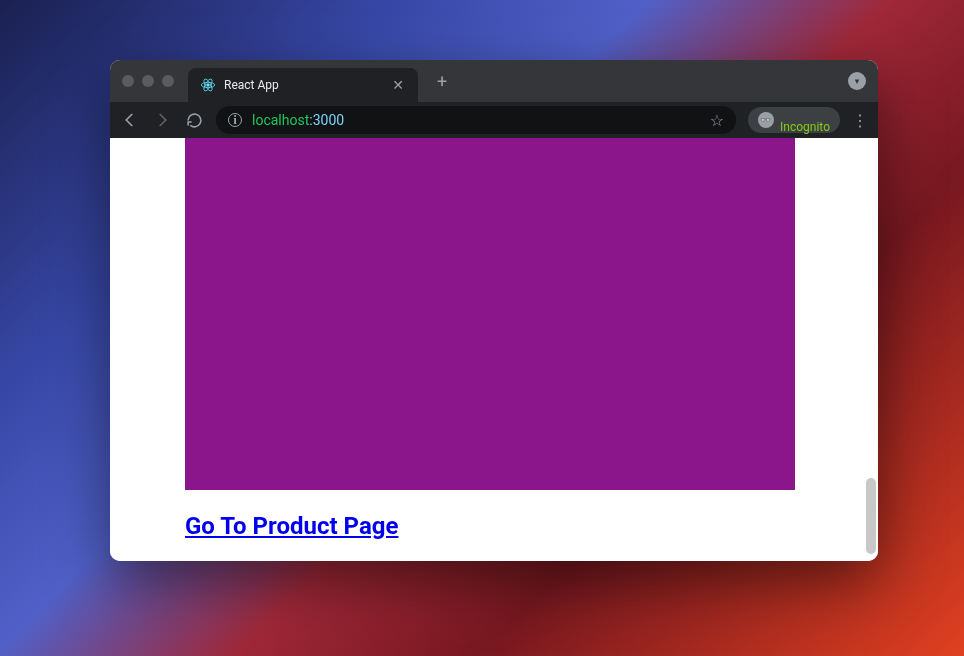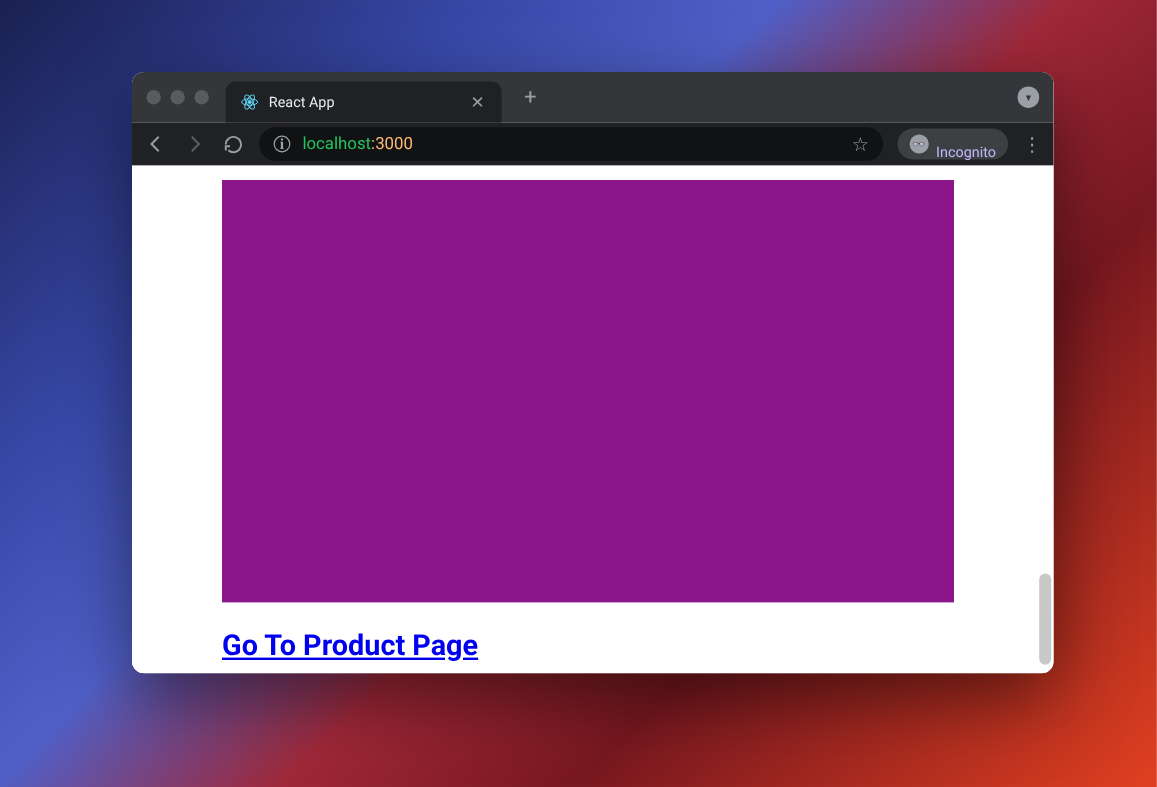--- a/index.html
+++ b/index.html
@@ -140,21 +140,21 @@
       justify-content: center;
       font-weight: bold;
       font-family: serif;
     }
     .url {
       color: #e8eaed;
       font-size: 14px;
       flex: 1;
     }
     .url .host { color: #22c55e; }
-    .url .port { color: #fdba74; }
+    .url .port { color: #7dd3fc; }
     .star-icon {
       color: #9aa0a6;
       font-size: 16px;
     }
     .incognito-badge {
       display: flex;
       align-items: center;
       gap: 6px;
       background: #3c4043;
       border-radius: 14px;
@@ -166,21 +166,21 @@
       height: 16px;
       background: #9aa0a6;
       border-radius: 50%;
       display: flex;
       align-items: center;
       justify-content: center;
       font-size: 9px;
       color: #3c4043;
     }
     .incognito-text {
-      color: #c4b5fd;
+      color: #84cc16;
       font-size: 12px;
       margin-top: 14px;
     }
     .menu-dots {
       color: #9aa0a6;
       font-size: 16px;
       cursor: pointer;
       width: 16px;
       text-align: center;
     }
@@ -189,21 +189,21 @@
       background: #ffffff;
       overflow: hidden;
       position: relative;
     }
     .content-inner {
       position: absolute;
       left: 0;
       right: 0;
       top: 0;
       bottom: 0;
-      padding: 12px 75px;
+      padding: 0 75px;
     }
     .purple-box {
       background: #8b158b;
       width: 610px;
       height: 352px;
       margin-bottom: 22px;
     }
     .link {
       color: #0000ee;
       font-size: 24px;

